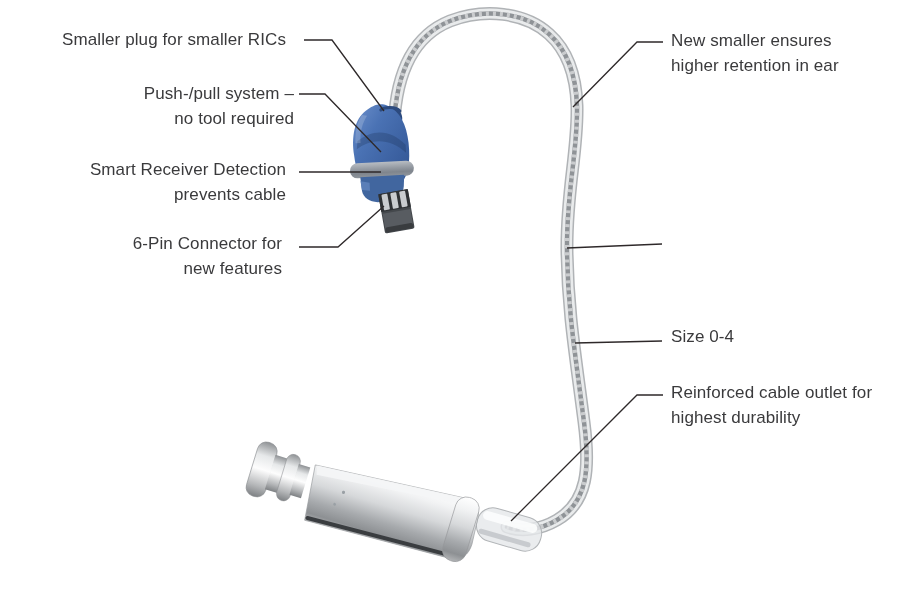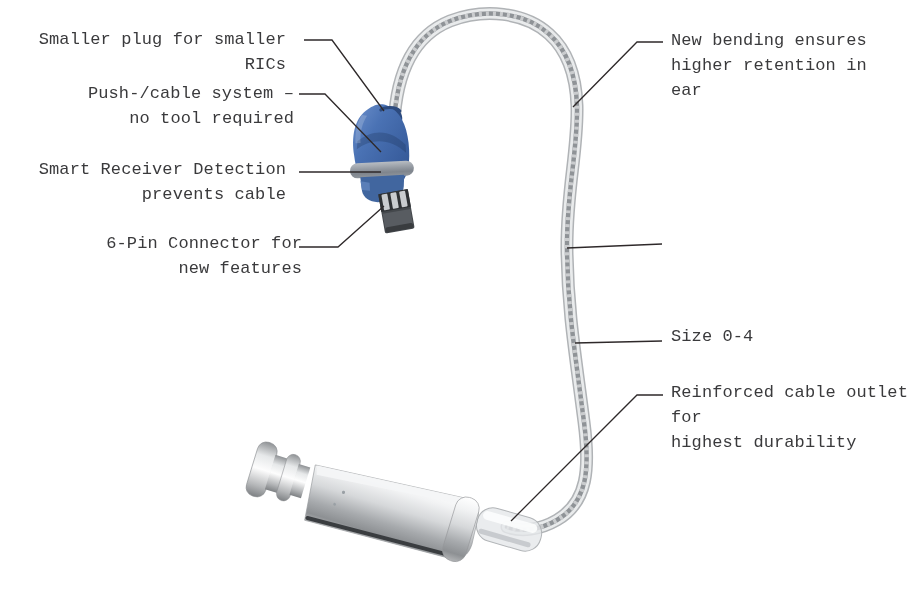--- a/index.html
+++ b/index.html
@@ -10,21 +10,20 @@
     font-family:"Liberation Sans", sans-serif;
     overflow:hidden;
   }
   .callout{
     position:absolute;
     font-size:17px;
     line-height:25px;
     color:#3a3a3c;
     letter-spacing:.1px;
     white-space:pre-line;
-    font-family:Liberation Mono, monospace;
   }
   .callout.left{text-align:right;}
   .callout.right{text-align:left;}
   svg.art{position:absolute;left:0;top:0;}
 </style>
 </head>
 <body>
 
 <div class="stage">
 
@@ -135,30 +134,30 @@
       <polyline points="299,247 338,247 384,206"></polyline>
       <polyline points="663,42 637,42 573,107"></polyline>
       <polyline points="662,244 567,248"></polyline>
       <polyline points="662,341 575,343"></polyline>
       <polyline points="663,395 637,395 511,521"></polyline>
     </g>
   </svg>
 
   <div class="callout left" style="left:28px; top:27px; width:258px;">Smaller plug for smaller RICs</div>
 
-  <div class="callout left" style="left:28px; top:81px; width:266px;">Push-/cable system –
+  <div class="callout left" style="left:28px; top:81px; width:266px;">Push-/pull system –
 no tool required</div>
 
   <div class="callout left" style="left:28px; top:157px; width:258px;">Smart Receiver Detection
 prevents cable</div>
 
-  <div class="callout left" style="left:44px; top:231px; width:258px;">6-Pin Connector for
+  <div class="callout left" style="left:24px; top:231px; width:258px;">6-Pin Connector for
 new features</div>
 
-  <div class="callout right" style="left:671px; top:28px; width:235px;">New bending ensures
+  <div class="callout right" style="left:671px; top:28px; width:235px;">New smaller ensures
 higher retention in ear</div>
 
 
   <div class="callout right" style="left:671px; top:324px; width:140px;">Size 0-4</div>
 
   <div class="callout right" style="left:671px; top:380px; width:245px;">Reinforced cable outlet for
 highest durability</div>
 
 </div>
 

